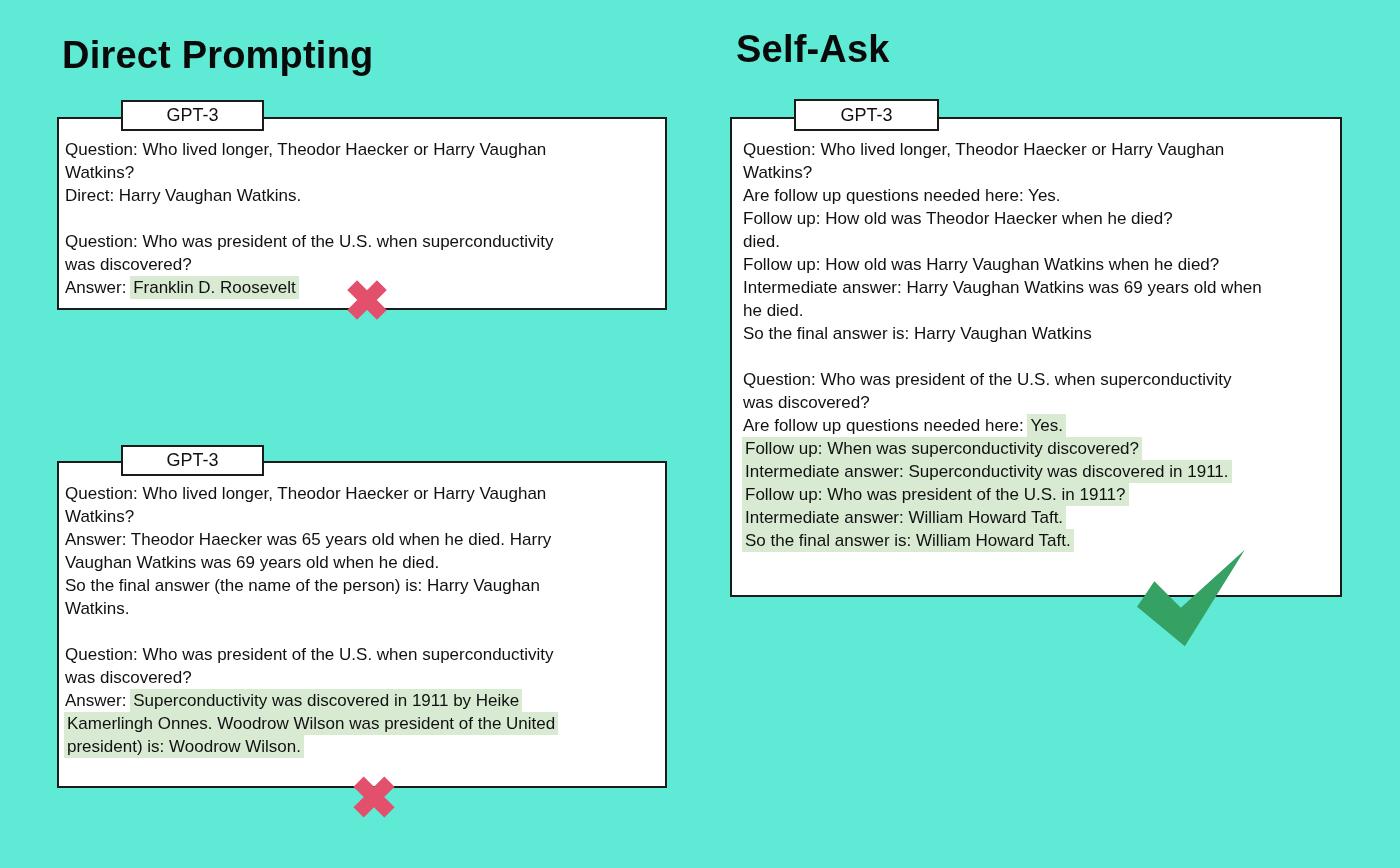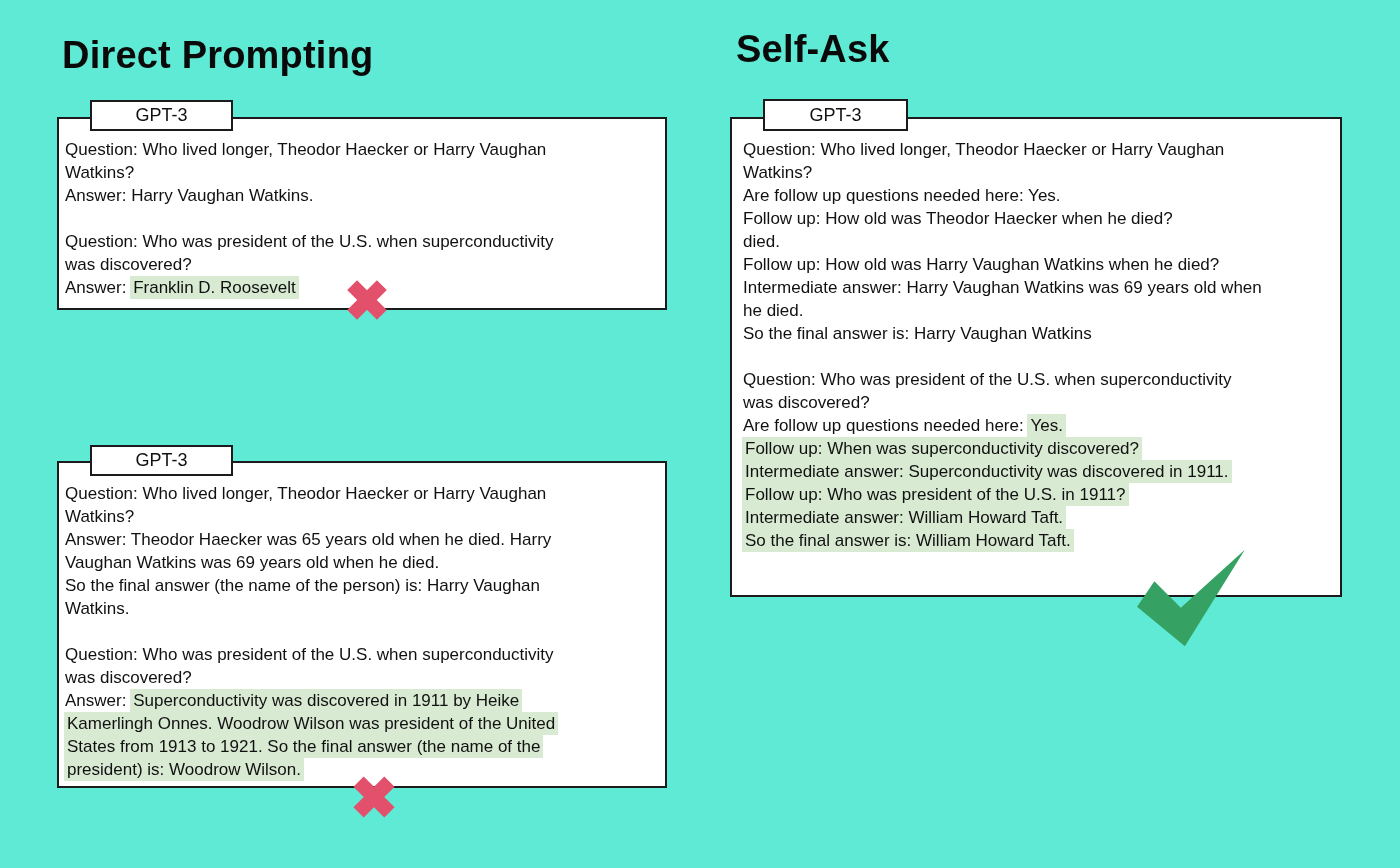--- a/index.html
+++ b/index.html
@@ -16,21 +16,21 @@
   .box{
     position:absolute;background:#ffffff;
     border:2px solid var(--border,#1b1b1b);
     box-sizing:border-box;
   }
   .tab{
     position:absolute;background:#ffffff;
     border:2px solid var(--border,#1b1b1b);
     box-sizing:border-box;z-index:3;
     font-size:18px;text-align:center;
-    display:flex;align-items:center;justify-content:center;
+    display:flex;align-items:center;justify-content:center;margin-left:31px;
   }
   .lines{
     position:absolute;z-index:2;
     font-size:17px;line-height:23px;white-space:nowrap;
   }
   .line{height:23px;}
   .hl{background:var(--hl,#d9ead3);padding:2px 3px;margin:10px -1px;}
   .u{text-decoration-thickness:1.5px;text-underline-offset:2.5px;}
   .icon{position:absolute;z-index:4;}
   #title-direct{left:62px;top:34px;}
@@ -55,21 +55,21 @@
 <div class="canvas">
 
   <div class="title" id="title-direct">Direct Prompting</div>
   <div class="box" id="box-direct"></div>
   <div class="tab" id="tab-direct">
     <span>GPT-3</span>
   </div>
   <div class="lines" id="lines-direct">
       <div class="line"><span>Question: Who lived longer, Theodor Haecker or Harry Vaughan</span></div>
       <div class="line"><span>Watkins?</span></div>
-      <div class="line"><span>Answer: Harry Vaughan Watkins.</span></div>
+      <div class="line"><span>Direct: Harry Vaughan Watkins.</span></div>
       <div class="line">&nbsp;</div>
       <div class="line"><span>Question: </span><span class="u">Who was president of the U.S. when superconductivity</span></div>
       <div class="line"><span class="u">was discovered?</span></div>
       <div class="line"><span>Answer: </span><span class="hl">Franklin D. Roosevelt</span></div>
     </div>
   <svg class="icon" id="cross-direct" viewBox="0 0 56 56" aria-hidden="true">
     <path d="M12 12 L44 44 M44 12 L12 44" stroke="var(--cross)" stroke-width="15" stroke-linecap="butt" fill="none"></path>
   </svg>
 
   <div class="box" id="box-cot"></div>
@@ -81,21 +81,20 @@
       <div class="line"><span>Watkins?</span></div>
       <div class="line"><span>Answer: Theodor Haecker was 65 years old when he died. Harry</span></div>
       <div class="line"><span>Vaughan Watkins was 69 years old when he died.</span></div>
       <div class="line"><span>So the final answer (the name of the person) is: Harry Vaughan</span></div>
       <div class="line"><span>Watkins.</span></div>
       <div class="line">&nbsp;</div>
       <div class="line"><span>Question: </span><span class="u">Who was president of the U.S. when superconductivity</span></div>
       <div class="line"><span class="u">was discovered?</span></div>
       <div class="line"><span>Answer: </span><span class="hl">Superconductivity was discovered in 1911 by Heike</span></div>
       <div class="line"><span class="hl">Kamerlingh Onnes. Woodrow Wilson was president of the United</span></div>
-      <div class="line"><span class="hl">States from 1913 to 1921. So the final answer (the name of the</span></div>
       <div class="line"><span class="hl">president) is: Woodrow Wilson.</span></div>
     </div>
   <svg class="icon" id="cross-cot" viewBox="0 0 56 56" aria-hidden="true">
     <path d="M12 12 L44 44 M44 12 L12 44" stroke="var(--cross)" stroke-width="15" stroke-linecap="butt" fill="none"></path>
   </svg>
 
   <div class="title" id="title-selfask">Self-Ask</div>
   <div class="box" id="box-selfask"></div>
   <div class="tab" id="tab-selfask">
     <span>GPT-3</span>

